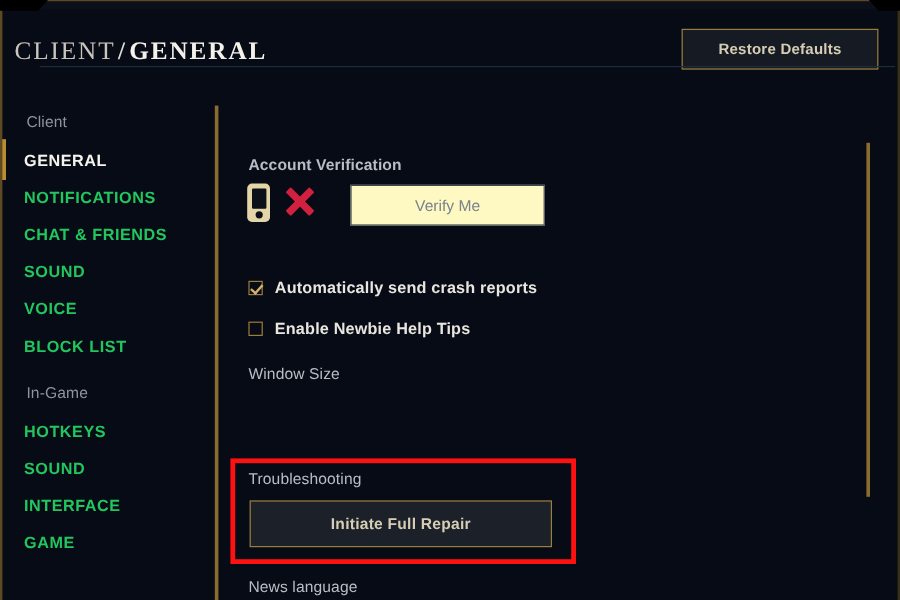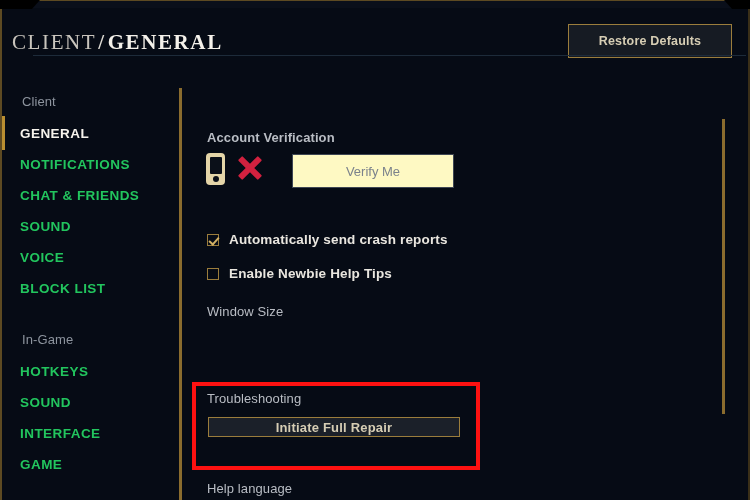--- a/index.html
+++ b/index.html
@@ -321,21 +321,21 @@
     left: 10px; top: 296px;
     width: 288px; height: 88px;
     border: 4px solid #fd1111;
     box-sizing: border-box;
     z-index: 20;
   }
   .ts-label { position: absolute; left: 25px; top: 305px; }
   .repair-btn {
     position: absolute;
     left: 26px; top: 331px;
-    width: 252px; height: 20px;
+    width: 252px; height: 39px;
     background: #1b2029;
     border: 1px solid #9b7d3c;
     color: #d6cdb4;
     font-size: 13px;
     font-weight: bold;
     letter-spacing: 0.2px;
     display: flex;
     align-items: center;
     justify-content: center;
     box-sizing: border-box;
@@ -375,21 +375,21 @@
 
   <div class="sidebar">
     <div class="side-group-label">Client</div>
     <div class="side-item active">GENERAL</div>
     <div class="side-item">NOTIFICATIONS</div>
     <div class="side-item">CHAT &amp; FRIENDS</div>
     <div class="side-item">SOUND</div>
     <div class="side-item">VOICE</div>
     <div class="side-item">BLOCK LIST</div>
 
-    <div class="side-group-label" style="margin-top:20px">In-Game</div>
+    <div class="side-group-label" style="margin-top:8px">In-Game</div>
     <div class="side-item">HOTKEYS</div>
     <div class="side-item">SOUND</div>
     <div class="side-item">INTERFACE</div>
     <div class="side-item">GAME</div>
   </div>
   <div class="side-divider"></div>
 
   <div class="content">
 
     <div class="field-label acct-label">Account Verification</div>
@@ -416,18 +416,18 @@
       <div class="checkbox"></div>
       <div class="check-label">Enable Newbie Help Tips</div>
     </div>
 
     <div class="field-label ws-label">Window Size</div>
 
     <div class="field-label ts-label">Troubleshooting</div>
     <div class="repair-btn">Initiate Full Repair</div>
     <div class="highlight-box"></div>
 
-    <div class="field-label news-label">Help language</div>
+    <div class="field-label news-label">News language</div>
   </div>
 
   <div class="scrollbar-track"></div>
 
 </div>
 
 </body></html>

